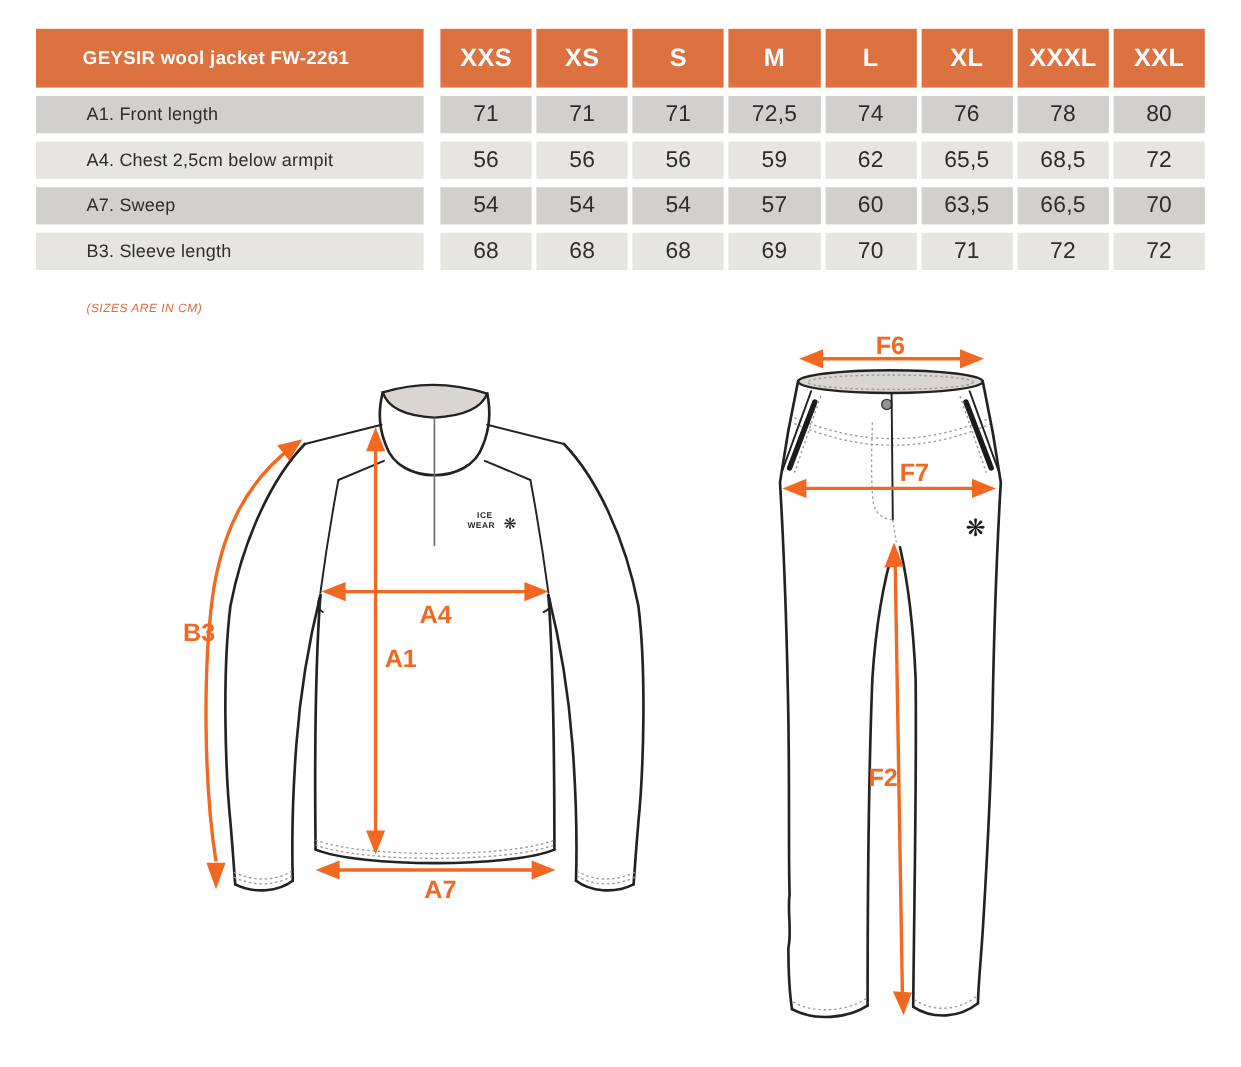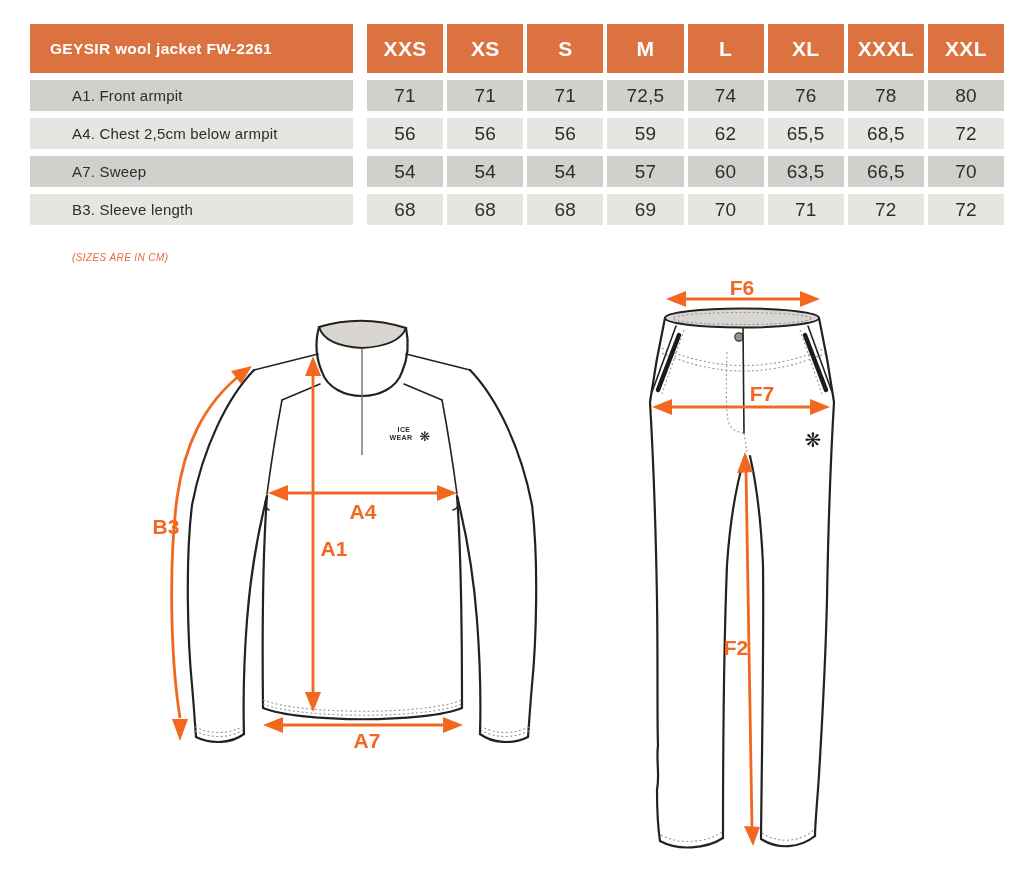--- a/index.html
+++ b/index.html
@@ -17,21 +17,21 @@
   
   .size-table{
     position:absolute;left:30px;top:24px;width:974px;
     display:grid;grid-template-columns:323px 6px repeat(8,1fr);
     column-gap:4px;row-gap:7px;
   }
   .th{
     background:var(--table-header);color:#fff;font-weight:bold;font-size:21px;
     letter-spacing:.3px;height:49px;display:flex;align-items:center;justify-content:center;
   }
-  .th.title{justify-content:flex-start;padding-left:20px;font-size:15.5px}
+  .th.title{justify-content:flex-start;padding-left:39px;font-size:15.5px}
   .sp{background:transparent}
   .cell{
     height:31px;display:flex;align-items:center;justify-content:center;
     font-size:19px;color:#2d2d2d;letter-spacing:.2px;
   }
   .cell.lab{justify-content:flex-start;padding-left:42px;font-size:15px}
   .dark{background:var(--row-dark)}
   .light{background:var(--row-light)}
 
   
@@ -64,21 +64,21 @@
     <div class="sp"></div>
     <div class="th">XXS</div>
     <div class="th">XS</div>
     <div class="th">S</div>
     <div class="th">M</div>
     <div class="th">L</div>
     <div class="th">XL</div>
     <div class="th">XXXL</div>
     <div class="th">XXL</div>
 
-    <div class="cell lab dark">A1. Front armpit</div>
+    <div class="cell lab dark">A1. Front length</div>
     <div class="sp"></div>
     <div class="cell dark">71</div>
     <div class="cell dark">71</div>
     <div class="cell dark">71</div>
     <div class="cell dark">72,5</div>
     <div class="cell dark">74</div>
     <div class="cell dark">76</div>
     <div class="cell dark">78</div>
     <div class="cell dark">80</div>
 

